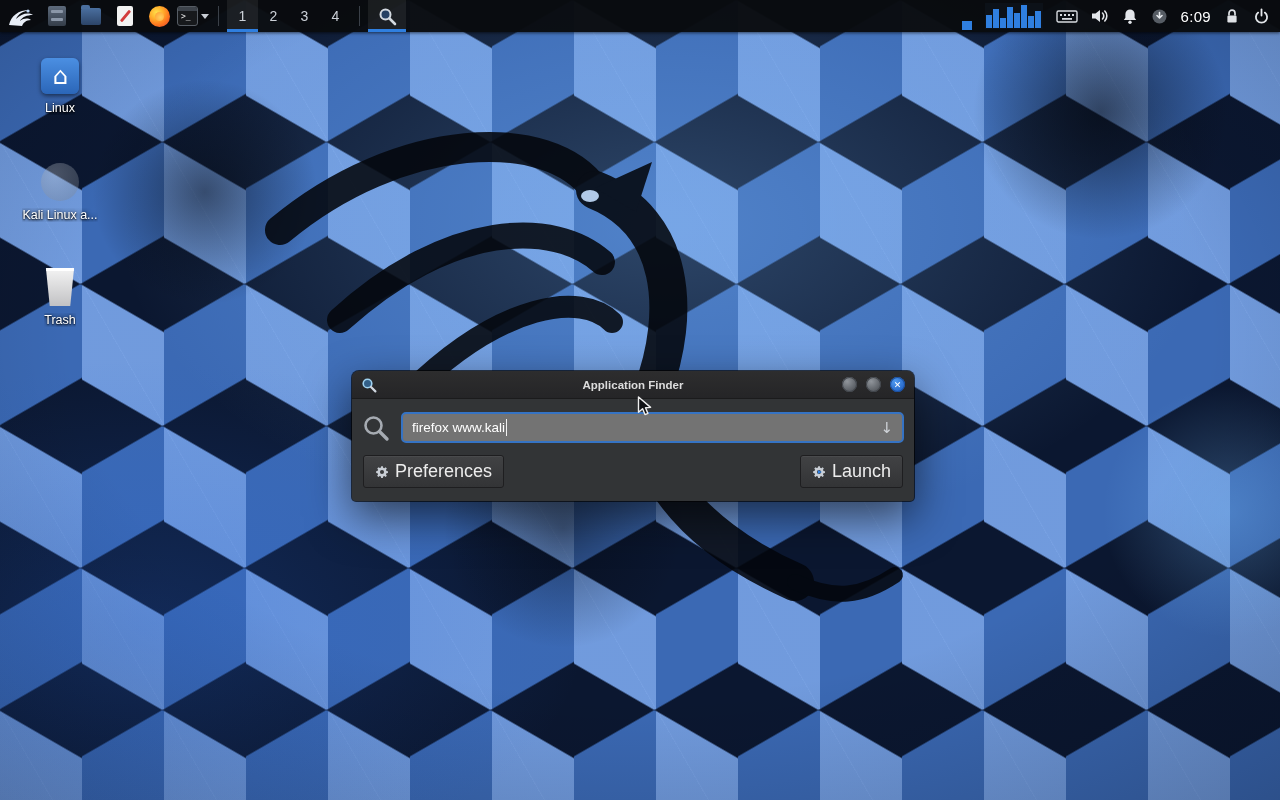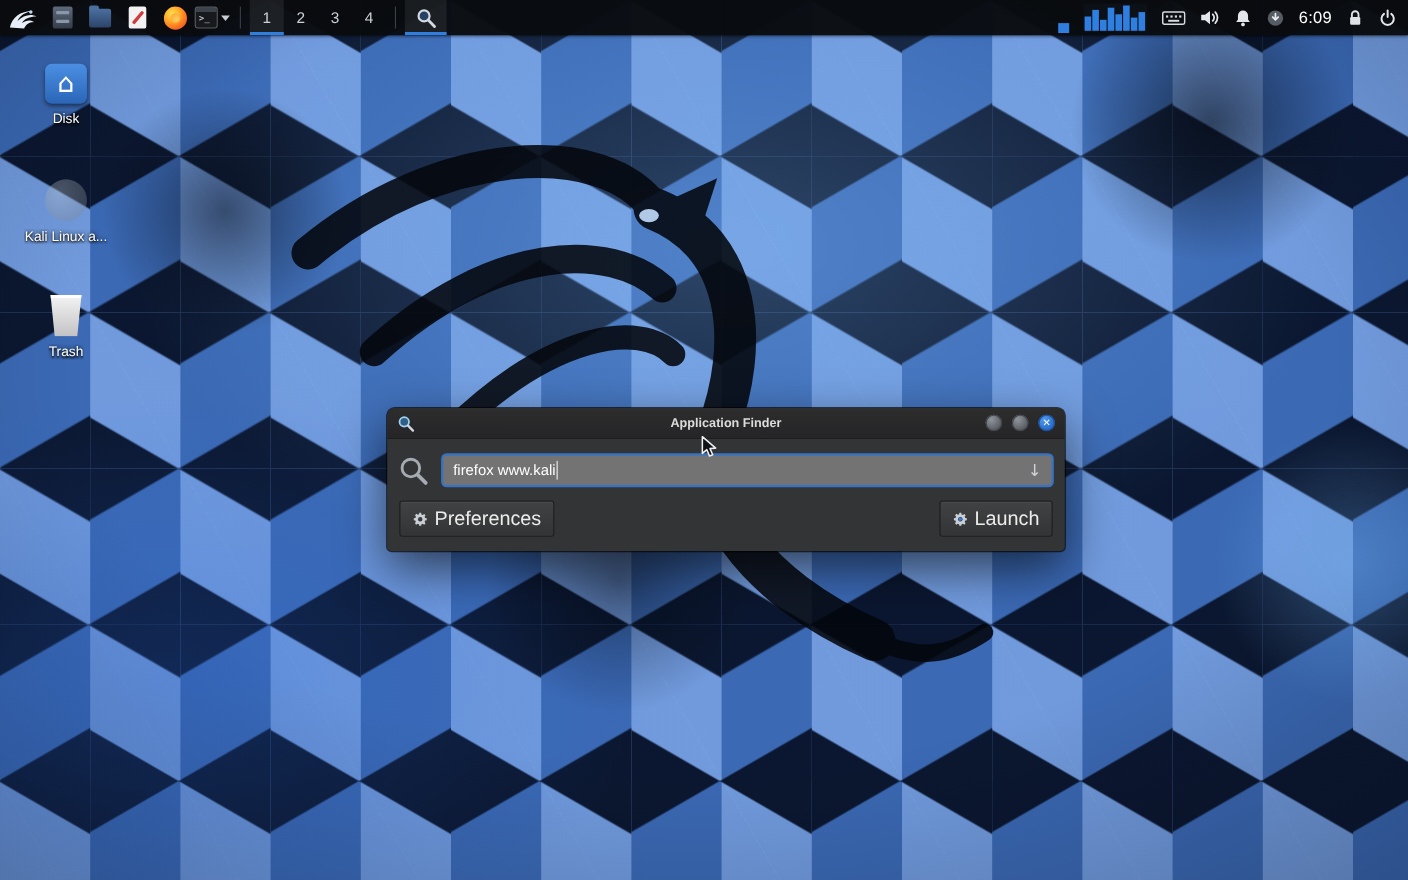--- a/index.html
+++ b/index.html
@@ -86,21 +86,21 @@
               clip-path:polygon(6% 0, 94% 0, 82% 100%, 18% 100%); border-radius:3px;
               box-shadow:inset 0 3px 0 #ffffff; }
   .ic-vol { width:38px; height:38px; border-radius:50%; background:radial-gradient(circle at 35% 30%, #bfc6cf, #6e7681);
             opacity:.35; }
   .ic-floppy { width:36px; height:36px; border-radius:3px; background:linear-gradient(#39486a,#222c42); position:relative;
                box-shadow:0 2px 4px rgba(0,0,0,.5); }
   .ic-floppy::before { content:""; position:absolute; top:2px; left:9px; width:18px; height:10px; background:#9fb3d0; border-radius:1px; }
   .ic-floppy::after { content:""; position:absolute; bottom:3px; left:7px; width:22px; height:13px; background:#e9edf2; border-radius:1px; }
 
   
-  .dialog { position:absolute; left:352px; top:371px; width:616px; z-index:40;
+  .dialog { position:absolute; left:352px; top:371px; width:562px; z-index:40;
             background:#323436; border-radius:7px 7px 4px 4px; color:#e6e6e6;
             box-shadow:0 0 0 1px rgba(0,0,0,.65), 0 16px 44px rgba(0,0,0,.6); }
   .titlebar { height:28px; display:flex; align-items:center; padding:0 9px; position:relative;
               background:linear-gradient(#2d2d2e,#252527); border-bottom:1px solid #1b1b1c; border-radius:7px 7px 0 0; }
   .title { position:absolute; left:0; right:0; text-align:center; font-size:11.5px; font-weight:bold; color:#dcdcdc; }
   .win-btns { margin-left:auto; display:flex; gap:9px; z-index:1; }
   .wbtn { width:15px; height:15px; border-radius:50%;
           background:radial-gradient(circle at 35% 30%, #90959b, #54585e 75%);
           box-shadow:inset 0 0 0 1px #42464c; }
   .wbtn.close { display:flex; align-items:center; justify-content:center; font-size:9px; font-weight:bold; color:#fff;
@@ -246,21 +246,21 @@
         <line x1="8.5" y1="1.5" x2="8.5" y2="7.5" stroke="#e3e6ea" stroke-width="1.8" stroke-linecap="round"></line>
       </svg>
     </div>
   </div>
 
   <div class="icons-col">
     <div class="d-item">
       <span class="ic-home">
           <span>⌂</span>
         </span>
-      <span class="d-label">Disk</span>
+      <span class="d-label">Linux</span>
     </div>
     <div class="d-item">
       <span class="ic-vol"></span>
       <span class="d-label">Kali Linux a...</span>
     </div>
     <div class="d-item">
       <span class="ic-trash"></span>
       <span class="d-label">Trash</span>
     </div>
   </div>

